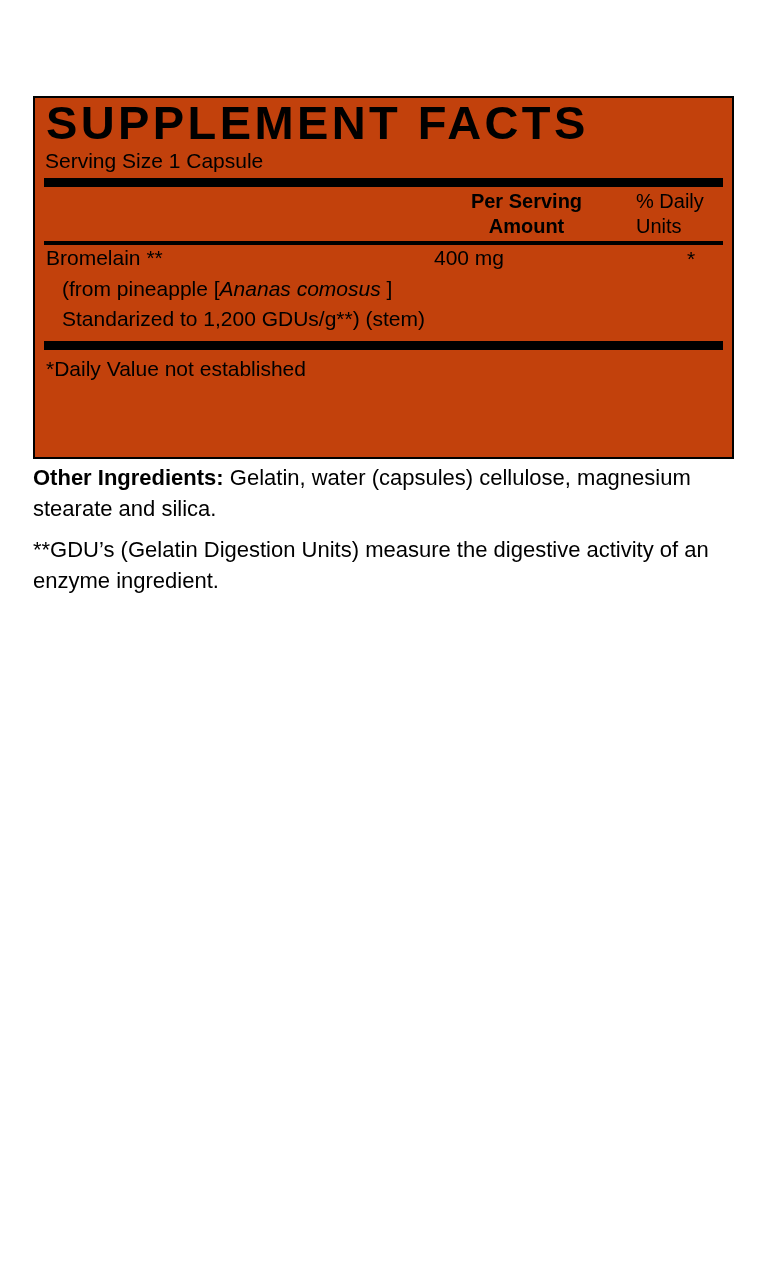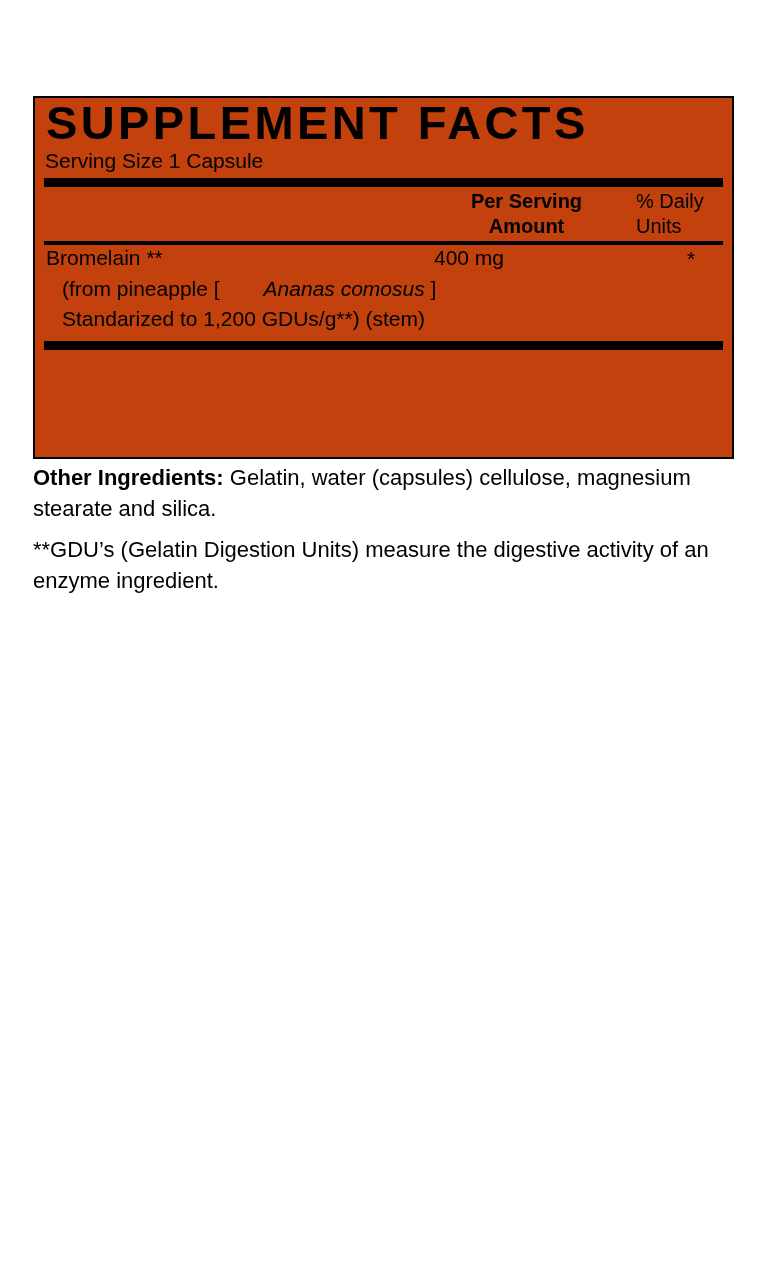--- a/index.html
+++ b/index.html
@@ -133,21 +133,20 @@
   }
   .ing-sub {
     position: relative;
     left: 18px;
     font-size: 21px;
     line-height: 30px;
     white-space: nowrap;
   }
   .ing-sub i {
     font-style: italic;
-    margin-left: 44px;
   }
 
   .footnote {
     margin: 6px 9px 0 11px;
     font-size: 21px;
     line-height: 25px;
     white-space: nowrap;
   }
 
   
@@ -203,20 +202,21 @@
       <div class="ing-sub">
         <span>(from pineapple [</span><i>Ananas comosus</i><span> ]</span>
       </div>
       <div class="ing-sub">
         <span>Standarized to 1,200 GDUs/g**) (stem)</span>
       </div>
     </div>
 
     <div class="rule-thick-2"></div>
 
+    <div class="footnote">*Daily Value not established</div>
 
   </div>
 </div>
 
 <div class="below">
   <p>
     <span class="oi-label">Other Ingredients:</span><span> Gelatin, water (capsules) cellulose, magnesium stearate and silica.</span>
   </p>
   <p class="gdu">**GDU’s (Gelatin Digestion Units) measure the digestive activity of an enzyme ingredient.</p>
 </div>

